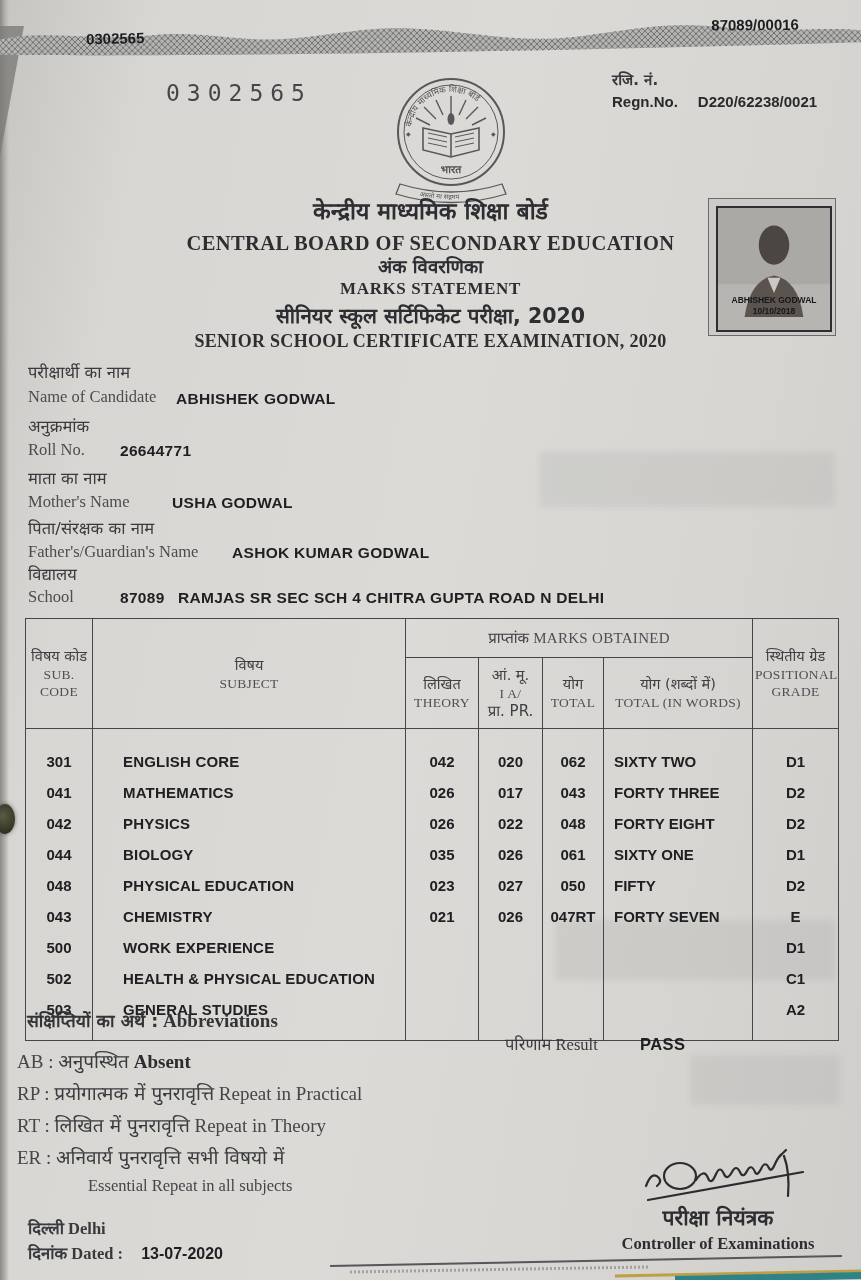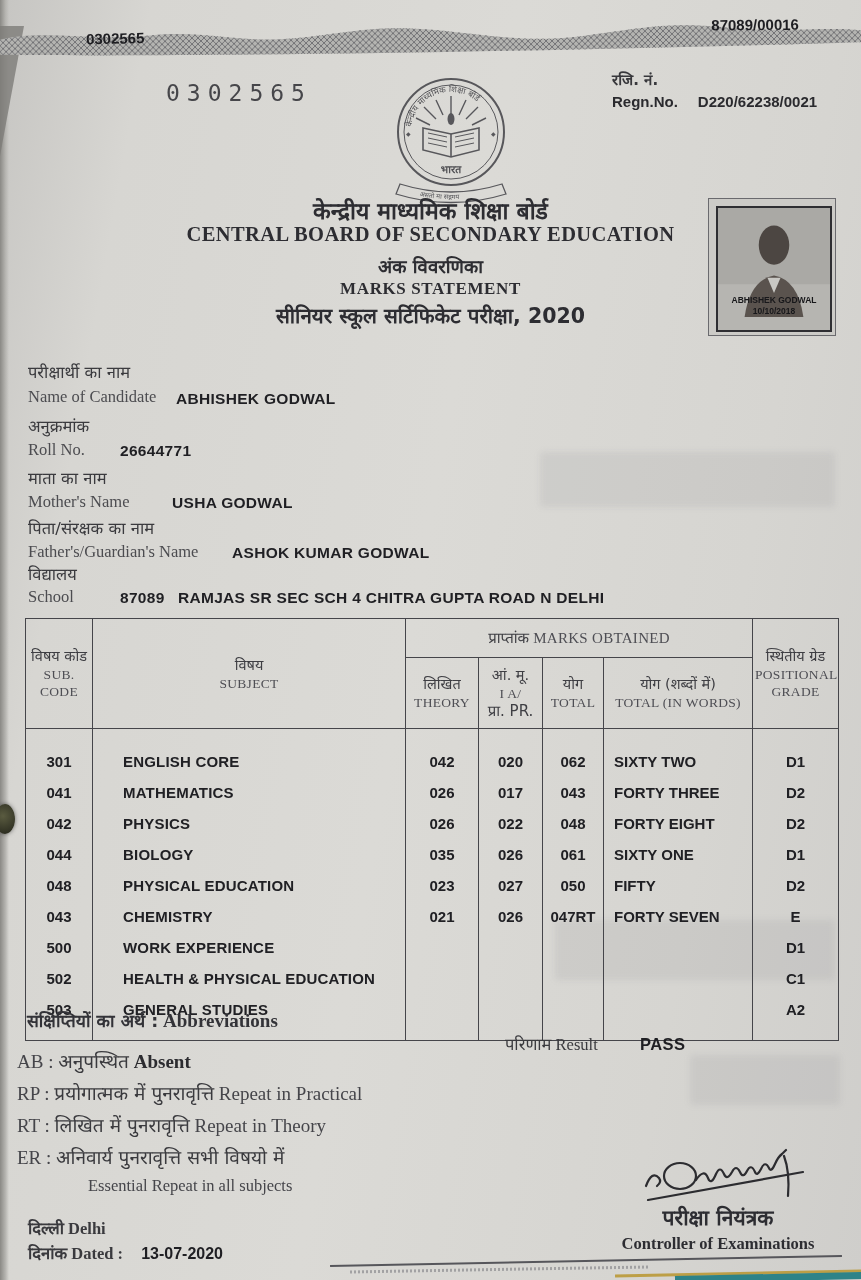--- a/index.html
+++ b/index.html
@@ -37,21 +37,21 @@
   .logo{left:366px;top:70px;width:170px;height:145px;opacity:.88;}
 
   
   .photo-frame{left:708px;top:198px;width:128px;height:138px;border:1.5px solid #6a6a6e;background:#cccbc7;padding:7px;box-sizing:border-box;}
   .photo-inner{position:relative;width:100%;height:100%;border:2px solid #2e2e32;background:linear-gradient(#b2b1ad,#a5a4a0);overflow:hidden;}
   .photo-caption{position:absolute;left:0;right:0;bottom:14px;text-align:center;font-family:"Liberation Sans",sans-serif;font-weight:bold;font-size:8.5px;color:#17171a;line-height:10.5px;}
 
   
   .title{left:0;width:861px;text-align:center;font-weight:bold;color:#2d2d32;}
   .t1{top:194px;font-size:23px;}
-  .t2{top:223px;font-size:20.5px;letter-spacing:.4px;}
+  .t2{top:232px;font-size:20.5px;letter-spacing:.4px;}
   .t3{top:253px;font-size:18.5px;}
   .t4{top:279px;font-size:17px;letter-spacing:.6px;}
   .t5{top:301px;font-size:20.5px;}
   .t6{top:331px;font-size:18px;letter-spacing:.3px;}
 
   
   .f-hi{left:28px;font-size:16.5px;color:#3a3a3e;}
   .f-en{left:28px;font-size:16.5px;color:#4c4c50;}
   .f-val{font-size:15.5px;letter-spacing:.3px;}
 
@@ -179,20 +179,21 @@
         <div>10/10/2018</div>
       </div>
     </div>
   </div>
 
   <div class="abs title t1 hi">केन्द्रीय माध्यमिक शिक्षा बोर्ड</div>
   <div class="abs title t2 en">CENTRAL BOARD OF SECONDARY EDUCATION</div>
   <div class="abs title t3 hi">अंक विवरणिका</div>
   <div class="abs title t4 en">MARKS STATEMENT</div>
   <div class="abs title t5 hi">सीनियर स्कूल सर्टिफिकेट परीक्षा, 2020</div>
+  <div class="abs title t6 en">SENIOR SCHOOL CERTIFICATE EXAMINATION, 2020</div>
 
   <div class="abs f-hi hi" style="top:360px;">परीक्षार्थी का नाम</div>
   <div class="abs f-en en" style="top:387px;">Name of Candidate</div>
   <div class="abs val f-val" style="left:176px;top:390px;">ABHISHEK GODWAL</div>
 
   <div class="abs f-hi hi" style="top:414px;">अनुक्रमांक</div>
   <div class="abs f-en en" style="top:440px;">Roll No.</div>
   <div class="abs val f-val" style="left:120px;top:442px;">26644771</div>
 
   <div class="abs f-hi hi" style="top:466px;">माता का नाम</div>

